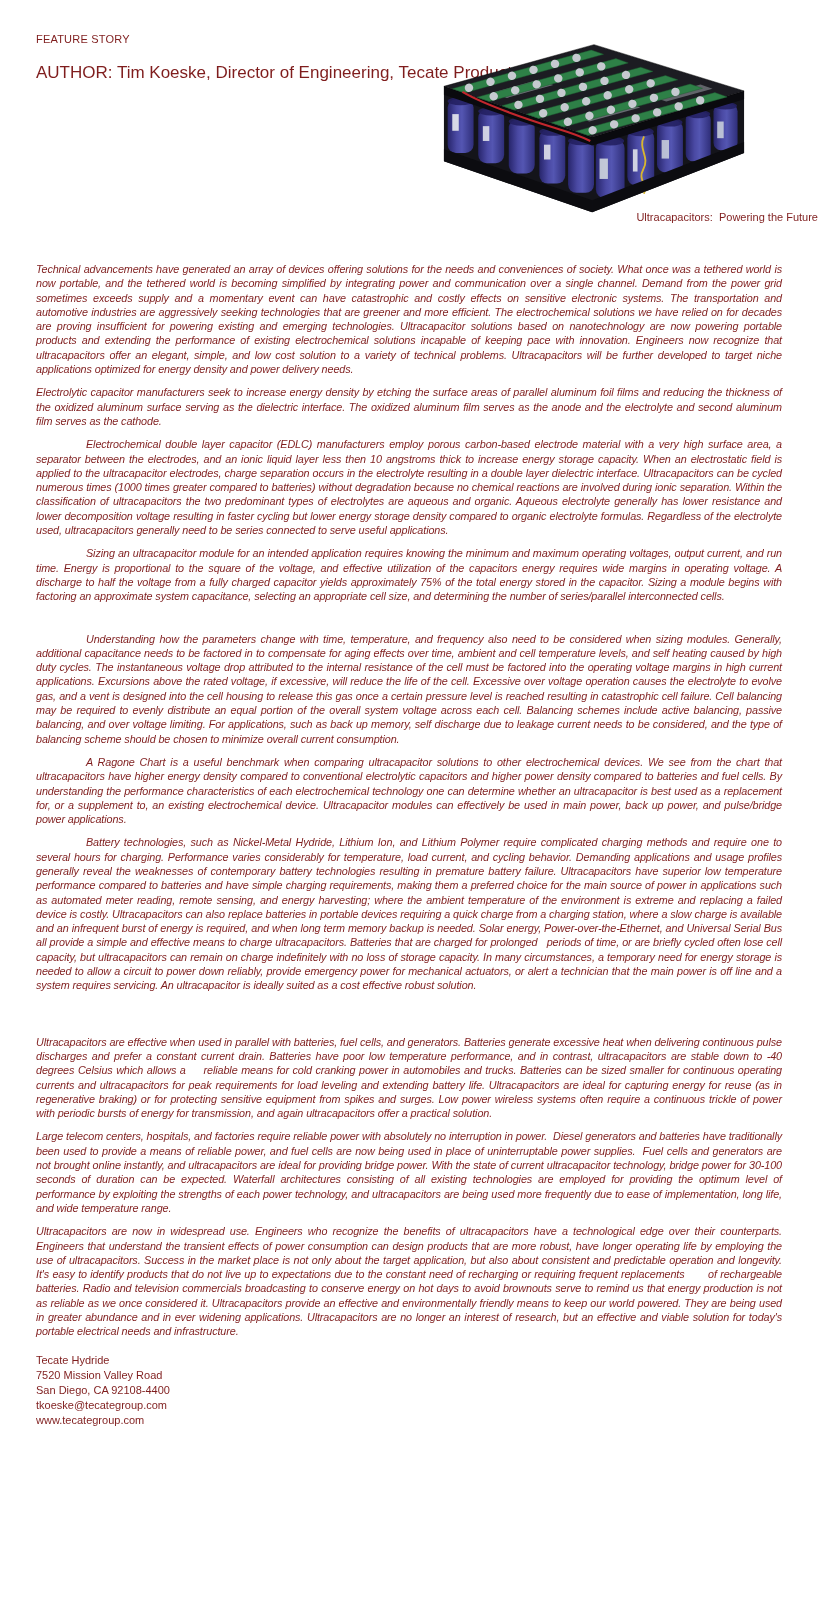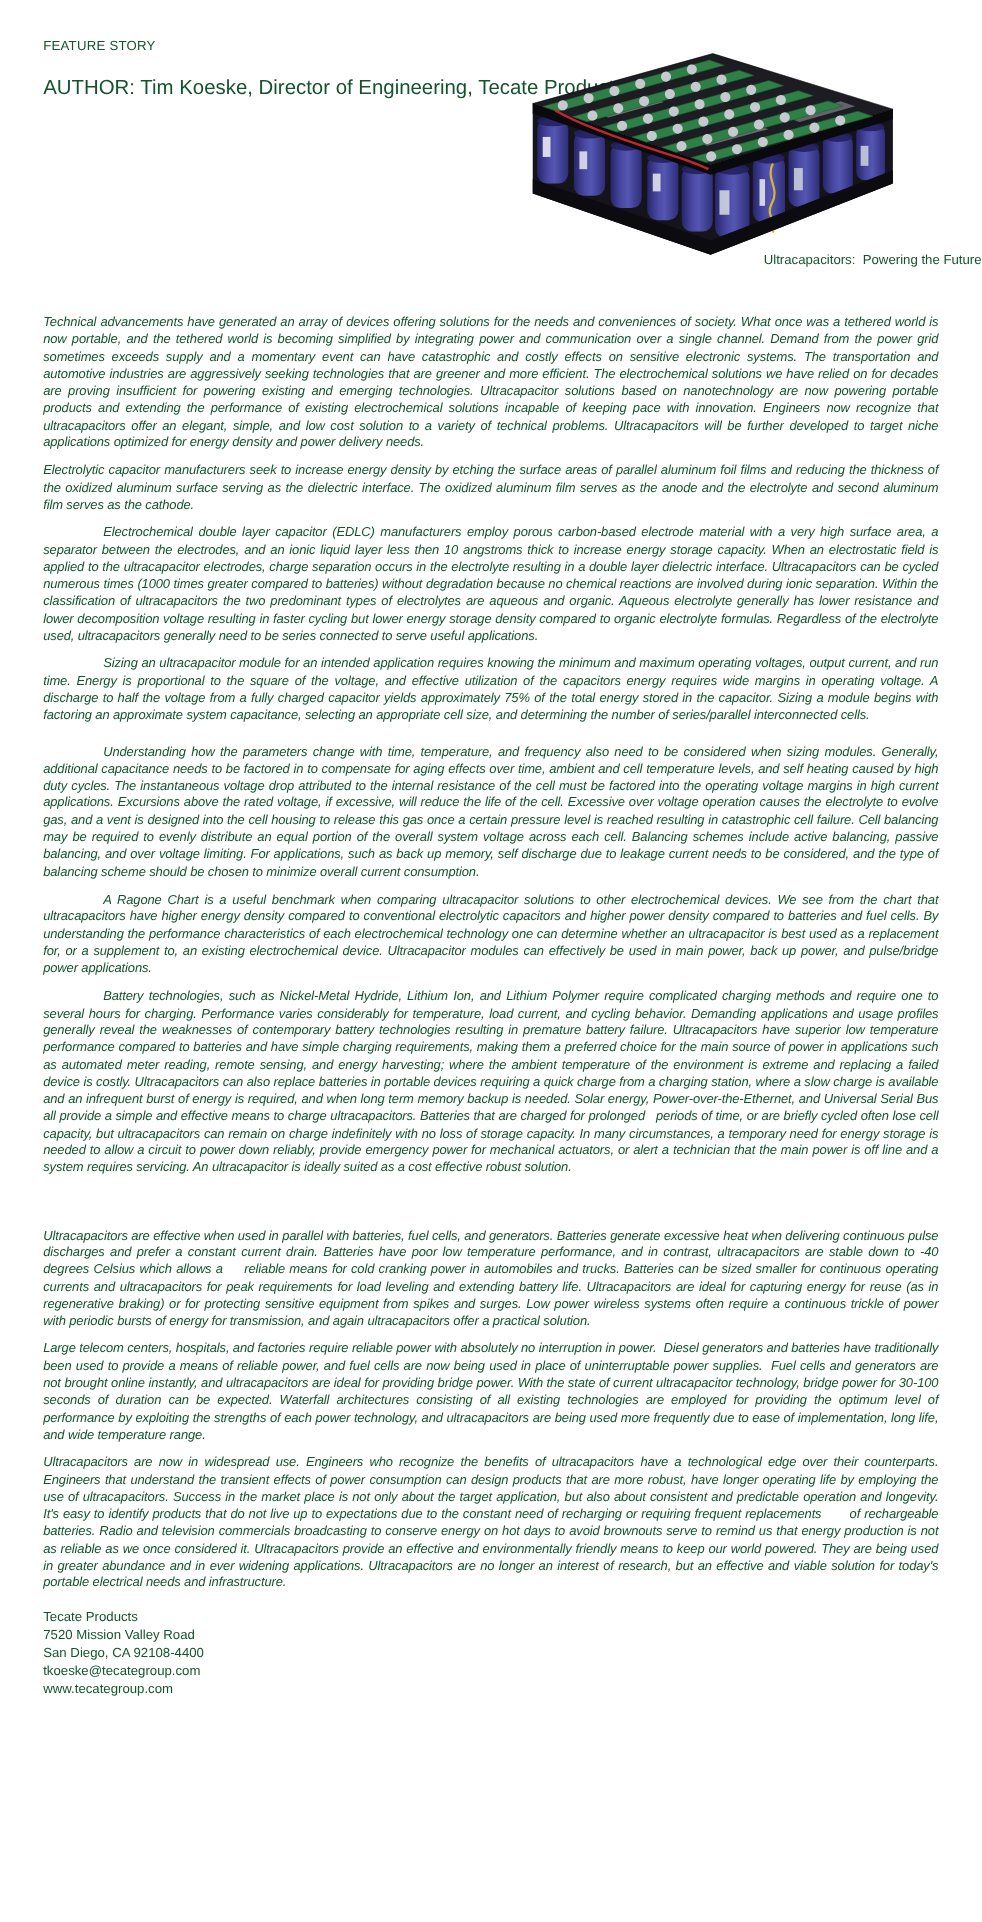--- a/index.html
+++ b/index.html
@@ -2,21 +2,21 @@
 <html><head>
 <meta charset="utf-8">
 <style>
   html,body{margin:0;padding:0;background:#ffffff;}
   .page{
     position:relative;
     width:818px;height:1602px;
     margin:0 auto;
     background:#ffffff;
     font-family:"Liberation Sans","DejaVu Sans",sans-serif;
-    color:#14532d;
+    color:#7f1d1d;
     overflow:hidden;
   }
   .masthead{position:relative;height:262px;}
   .kicker{
     position:absolute;left:36px;top:33px;
     font-size:11px;letter-spacing:.2px;
   }
   .author{
     position:absolute;left:36px;top:63px;
     font-size:17px;
@@ -32,21 +32,21 @@
   }
   .body-text{
     margin:0 36px 0 36px;
     font-size:10.8px;line-height:14.3px;
     text-align:justify;
     letter-spacing:-0.1px;
     font-style:italic;
   }
   .para{margin:0 0 9px 0;}
   .para.indent{text-indent:50px;}
-  .para.sb1{margin-top:16px;}
+  .para.sb1{margin-top:28px;}
   .para.sb2{margin-top:42px;}
   .contact{
     margin:14px 36px 0 36px;
     font-size:11px;line-height:15.2px;
   }
 </style>
 </head>
 <body>
 
 <div class="page">
@@ -138,20 +138,20 @@
       <p class="para indent">Sizing an ultracapacitor module for an intended application requires knowing the minimum and maximum operating voltages, output current, and run time.  Energy is proportional to the square of the voltage, and effective utilization of the capacitors energy requires wide margins in operating voltage. A discharge to half the voltage from a fully charged capacitor yields approximately 75% of the total energy stored in the capacitor.  Sizing a module begins with factoring an approximate system capacitance, selecting an appropriate cell size, and determining the number of series/parallel interconnected cells.</p>
       <p class="para indent sb1">Understanding how the parameters change with time, temperature, and frequency also need to be considered when sizing modules.  Generally, additional capacitance needs to be factored in to compensate for aging effects over time, ambient and cell temperature levels, and self heating caused by high duty cycles.  The instantaneous voltage drop attributed to the internal resistance of the cell must be factored into the operating voltage margins in high current applications.  Excursions above the rated voltage, if excessive, will reduce the life of the cell.  Excessive over voltage operation causes the electrolyte to evolve gas, and a vent is designed into the cell housing to release this gas once a certain pressure level is reached resulting in catastrophic cell failure.  Cell balancing may be required to evenly distribute an equal portion of the overall system voltage across each cell.  Balancing schemes include active balancing, passive balancing, and over voltage limiting. For applications, such as back up memory, self discharge due to leakage current needs to be considered, and the type of balancing scheme should be chosen to minimize overall current consumption.</p>
       <p class="para indent">A Ragone Chart is a useful benchmark when comparing ultracapacitor solutions to other electrochemical devices.  We see from the chart that ultracapacitors have higher energy density compared to conventional electrolytic capacitors and higher power density compared to batteries and fuel cells.  By understanding the performance characteristics of each electrochemical technology one can determine whether an ultracapacitor is best used as a replacement for, or a supplement to, an existing electrochemical device.  Ultracapacitor modules can effectively be used in main power, back up power, and pulse/bridge power applications.</p>
       <p class="para indent">Battery technologies, such as Nickel-Metal Hydride, Lithium Ion, and Lithium Polymer require complicated charging methods and require one to several hours for charging.  Performance varies considerably for temperature, load current, and cycling behavior. Demanding applications and usage profiles generally reveal the weaknesses of contemporary battery technologies resulting in premature battery failure. Ultracapacitors have superior low temperature performance compared to batteries and have simple charging requirements, making them a preferred choice for the main source of power in applications such as automated meter reading, remote sensing, and energy harvesting; where the ambient temperature of the environment is extreme and replacing a failed device is costly.  Ultracapacitors can also replace batteries in portable devices requiring a quick charge from a charging station, where a slow charge is available and an infrequent burst of energy is required, and when long term memory backup is needed. Solar energy, Power-over-the-Ethernet, and Universal Serial Bus all provide a simple and effective means to charge ultracapacitors.  Batteries that are charged for prolonged &nbsp; periods of time, or are briefly cycled often lose cell capacity, but ultracapacitors can remain on charge indefinitely with no loss of storage capacity.  In many circumstances, a temporary need for energy storage is needed to allow a circuit to power down reliably, provide emergency power for mechanical actuators, or alert a technician that the main power is off line and a system requires servicing. An ultracapacitor is ideally suited as a cost effective robust solution.</p>
       <p class="para sb2">Ultracapacitors are effective when used in parallel with batteries, fuel cells, and generators.  Batteries generate excessive heat when delivering continuous pulse discharges and prefer a constant current drain.  Batteries have poor low temperature performance, and in contrast, ultracapacitors are stable down to -40 degrees Celsius which allows a &nbsp; &nbsp; reliable means for cold cranking power in automobiles and trucks.  Batteries can be sized smaller for continuous operating currents and ultracapacitors for peak requirements for load leveling and extending battery life. Ultracapacitors are ideal for capturing energy for reuse (as in regenerative braking) or for protecting sensitive equipment from spikes and surges.  Low power wireless systems often require a continuous trickle of power with periodic bursts of energy for transmission, and again ultracapacitors offer a practical solution.</p>
       <p class="para">Large telecom centers, hospitals, and factories require reliable power with absolutely no interruption in power. &nbsp;Diesel generators and batteries have traditionally been used to provide a means of reliable power, and fuel cells are now being used in place of uninterruptable power supplies. &nbsp;Fuel cells and generators are not brought online instantly, and ultracapacitors are ideal for providing bridge power.  With the state of current ultracapacitor technology, bridge power for 30-100 seconds of duration can be expected.  Waterfall architectures consisting of all existing technologies are employed for providing the optimum level of performance by exploiting the strengths of each power technology, and ultracapacitors are being used more frequently due to ease of implementation, long life, and wide temperature range.</p>
       <p class="para">Ultracapacitors are now in widespread use.  Engineers who recognize the benefits of ultracapacitors have a technological edge over their counterparts.  Engineers that understand the transient effects of power consumption can design products that are more robust, have longer operating life by employing the use of ultracapacitors. Success in the market place is not only about the target application, but also about consistent and predictable operation and longevity.  It's easy to identify products that do not live up to expectations due to the constant need of recharging or requiring frequent replacements &nbsp; &nbsp; &nbsp; of rechargeable batteries.  Radio and television commercials broadcasting to conserve energy on hot days to avoid brownouts serve to remind us that energy production is not as reliable as we once considered it.  Ultracapacitors provide an effective and environmentally friendly means to keep our world powered.  They are being used in greater abundance and in ever widening applications.  Ultracapacitors are no longer an interest of research, but an effective and viable solution for today's portable electrical needs and infrastructure.</p>
     </main>
 
   <footer class="contact" id="contact">
-      <div>Tecate Products</div>
+      <div>Tecate Hydride</div>
       <div>7520 Mission Valley Road</div>
       <div>San Diego, CA 92108-4400</div>
       <div>tkoeske@tecategroup.com</div>
       <div>www.tecategroup.com</div>
     </footer>
 
 </div>
 
 </body></html>

